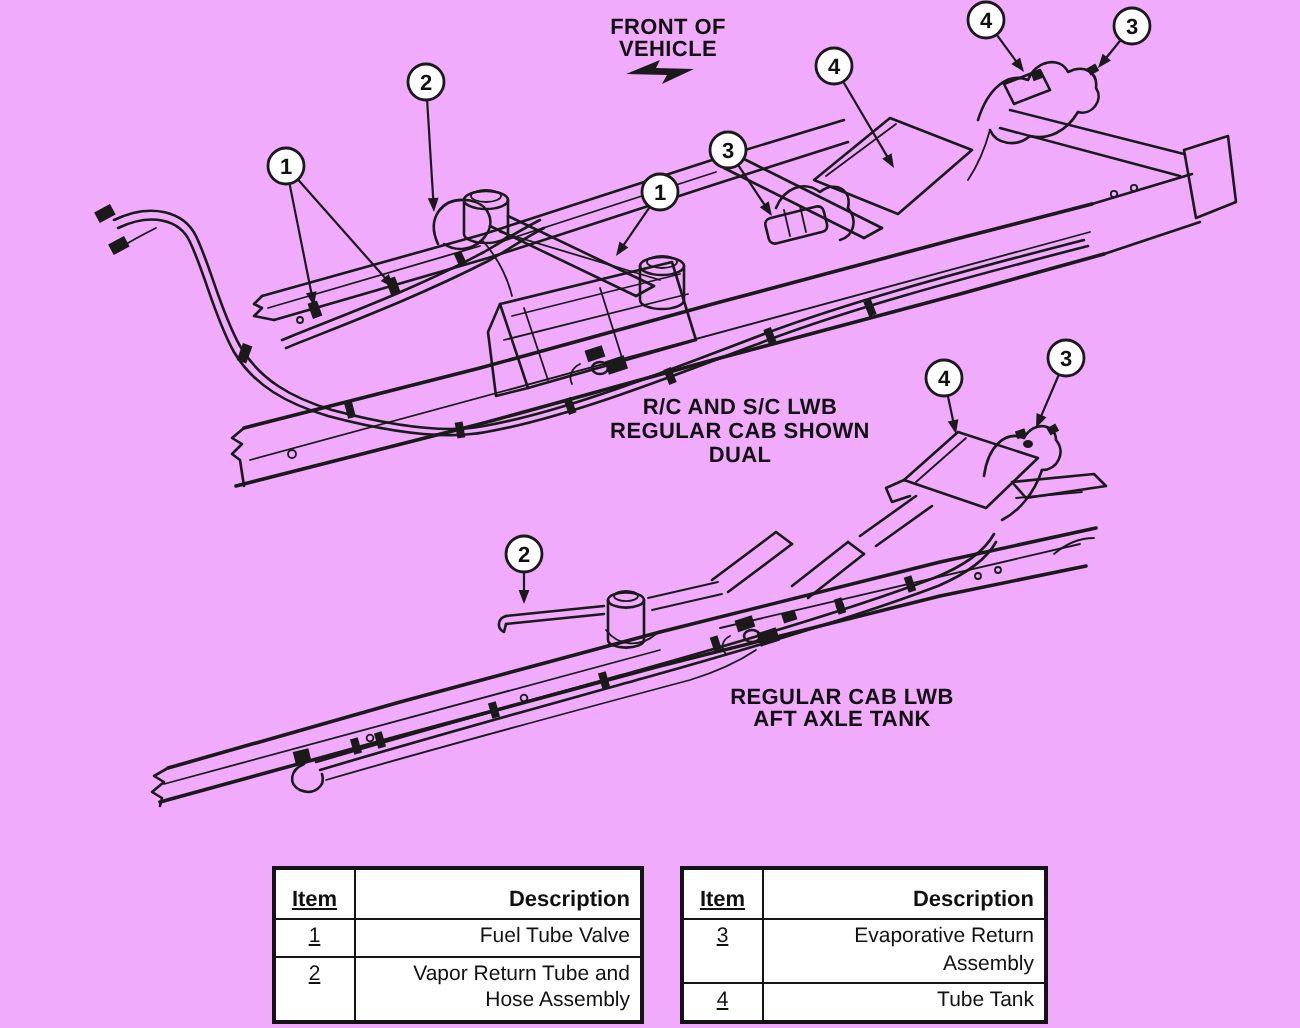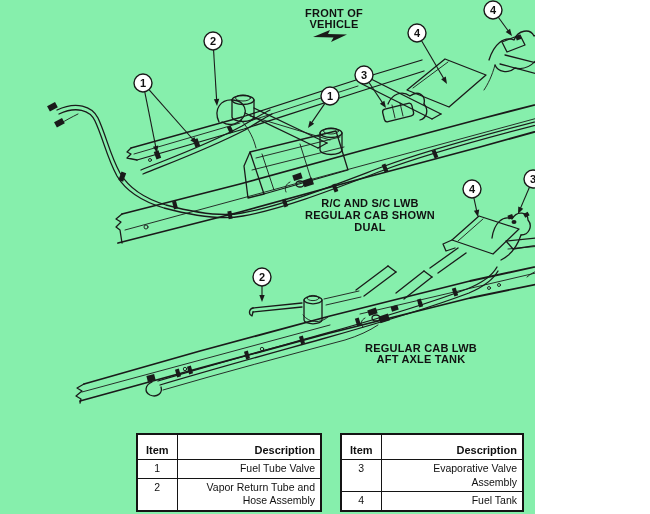--- a/index.html
+++ b/index.html
@@ -1,33 +1,33 @@
 <!DOCTYPE html>
 <html><head>
 <meta charset="utf-8">
 <style>
   html,body{margin:0;padding:0;background:#fff;}
-  #page{position:relative;width:535px;height:514px;background:#86efac;overflow:hidden;
+  #page{position:relative;width:650px;height:514px;background:#f0abfc;overflow:hidden;
         font-family:"Liberation Sans",sans-serif;color:#111;}
   svg text{user-select:none;}
   .ln{fill:none;stroke:#1a1a1a;stroke-width:1.3;stroke-linecap:round;stroke-linejoin:round}
   .ln2{fill:none;stroke:#1a1a1a;stroke-width:1.8;stroke-linecap:round;stroke-linejoin:round}
   .lnt{fill:none;stroke:#1a1a1a;stroke-width:0.9;stroke-linecap:round;stroke-linejoin:round}
   .fillb{fill:#1a1a1a;stroke:none}
   .cap{font:bold 11px "Liberation Sans",sans-serif;fill:#111;text-anchor:middle;letter-spacing:.2px}
   .leader{stroke:#1a1a1a;stroke-width:1.1;fill:none}
   .ah{fill:#1a1a1a;stroke:none}
   .co-circle{fill:#fff;stroke:#1a1a1a;stroke-width:1.4}
   .co-num{font:bold 11px "Liberation Sans",sans-serif;fill:#111;text-anchor:middle}
   .parts-table{position:absolute;border-collapse:collapse;table-layout:fixed;background:#fff;
                color:#111;border:2.5px solid #141414;font:10.5px/1.3 "Liberation Sans",sans-serif;}
   .parts-table th,.parts-table td{border:1.7px solid #141414;padding:2px 5px;text-align:right;vertical-align:top;}
   .parts-table th{font:bold 11px "Liberation Sans",sans-serif;vertical-align:bottom;
                   padding-top:9px;padding-bottom:3px;}
-  .parts-table .item-col{text-align:center;padding-left:2px;padding-right:2px;}
+  .parts-table .item-col{text-align:center;padding-left:2px;padding-right:2px;text-decoration:underline;}
 </style>
 </head>
 <body>
 
 <div id="page">
 
   <svg width="650" height="432" viewBox="0 0 650 432">
 
     <text class="cap" x="334" y="17">FRONT OF</text>
     <text class="cap" x="334" y="28">VEHICLE</text>
@@ -332,21 +332,21 @@
       </colgroup>
     <thead>
       <tr>
         <th class="item-col">Item</th>
         <th>Description</th>
       </tr>
     </thead>
     <tbody>
       <tr>
         <td class="item-col">3</td>
-        <td>Evaporative Valve Assembly</td>
+        <td>Evaporative Return Assembly</td>
       </tr>
       <tr>
         <td class="item-col">4</td>
-        <td>Fuel Tank</td>
+        <td>Tube Tank</td>
       </tr>
     </tbody>
   </table>
 </div>
 
 </body></html>

